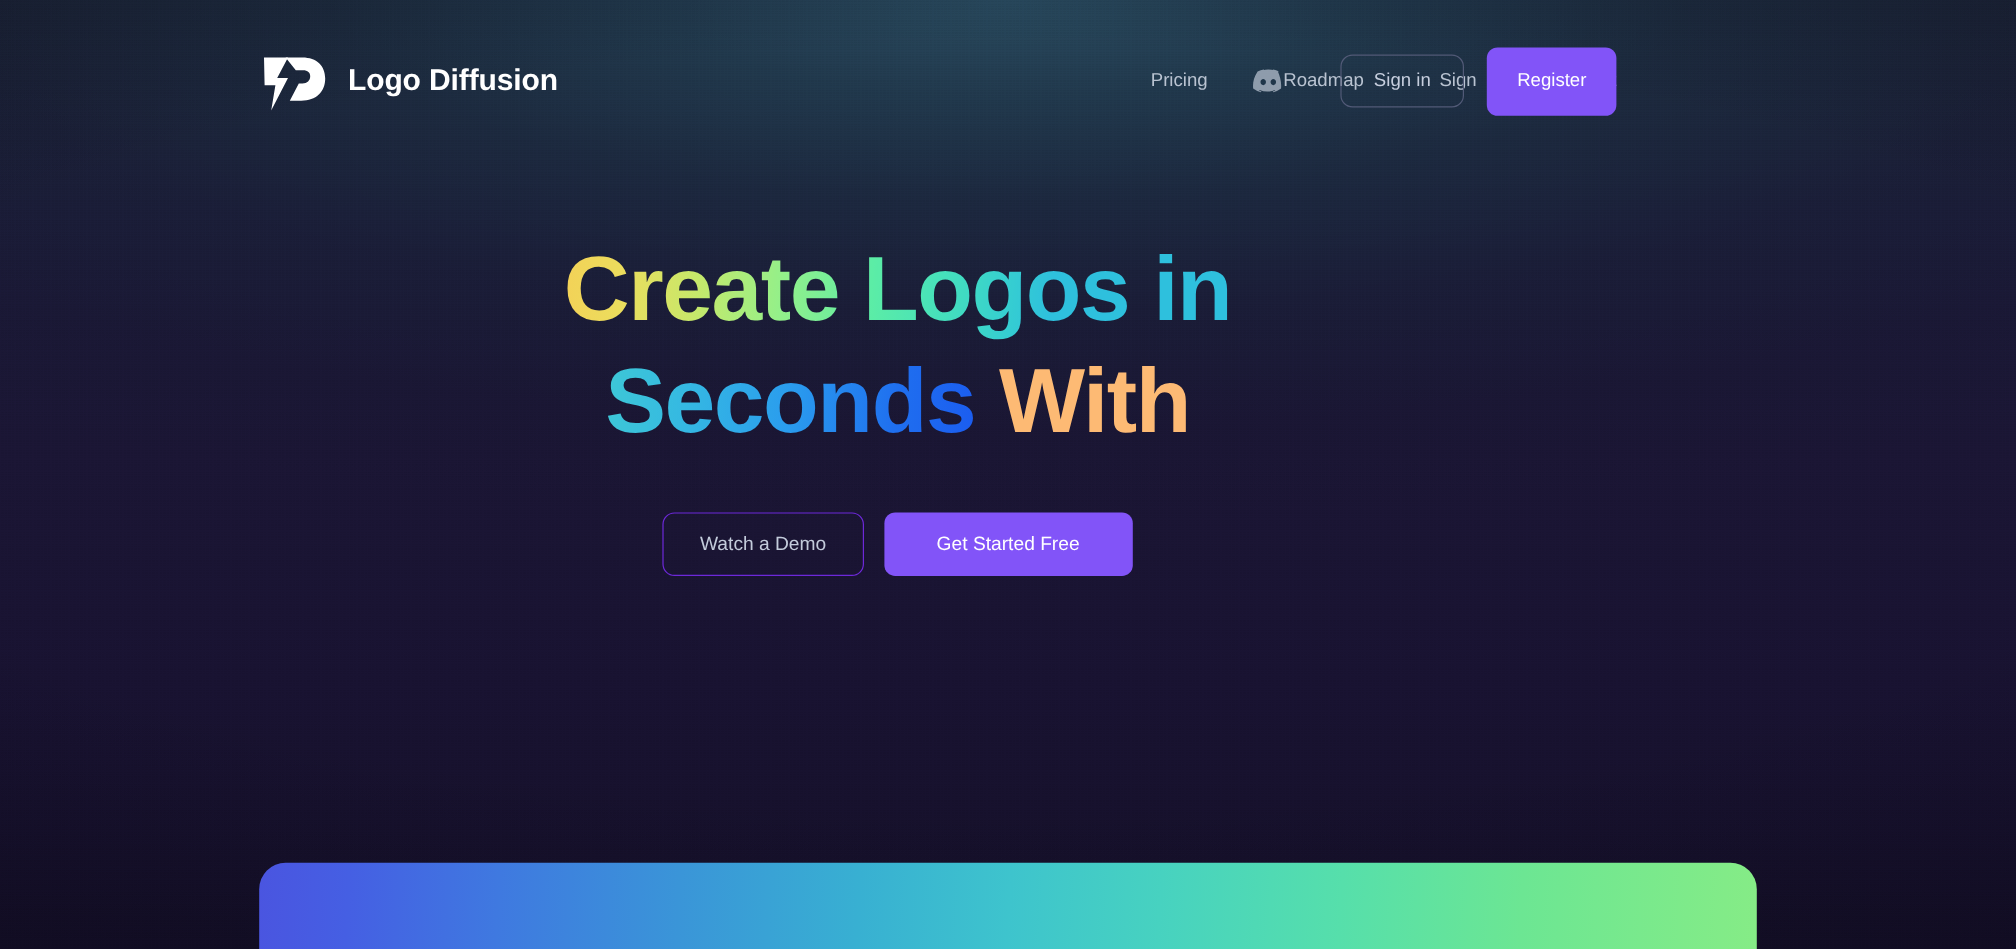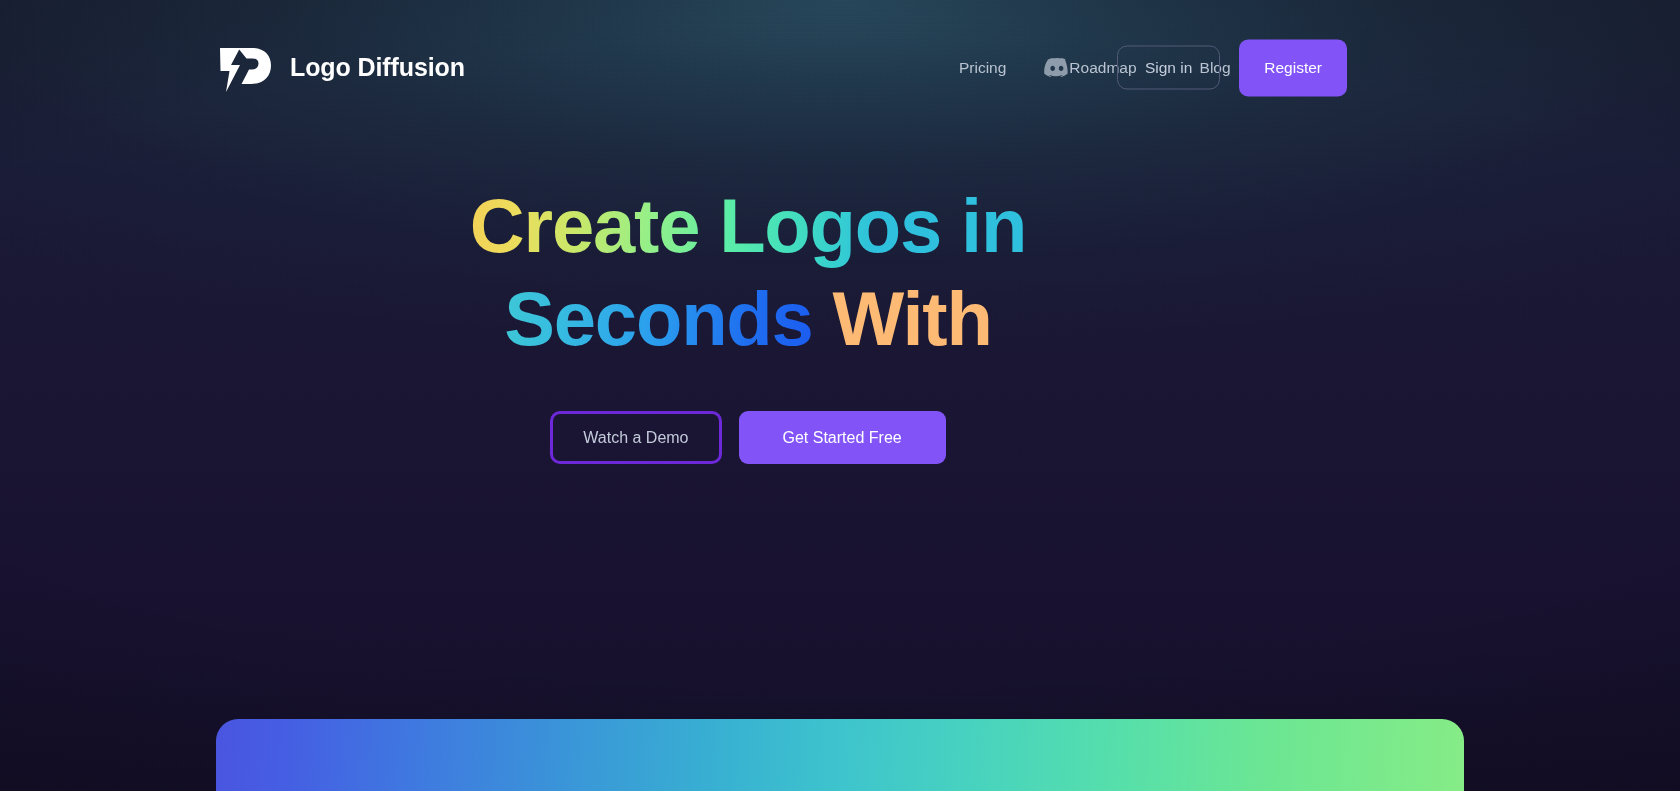--- a/index.html
+++ b/index.html
@@ -129,21 +129,21 @@
     background:#8254f8;
     color:#ffffff;
     font-size:15.5px;
     cursor:pointer;
     white-space:nowrap;
   }
 
   
   .hero {
     position:absolute;
-    top:0; left:0;
+    top:16px; left:0;
     width:1496px;
     text-align:center;
     z-index:4;
   }
   .headline {
     margin-top:180px;
     font-size:76px;
     line-height:1.22;
     font-weight:bold;
     letter-spacing:-1.2px;
@@ -179,21 +179,21 @@
   .cta-row {
     margin-top:46px;
     display:flex;
     justify-content:center;
     align-items:center;
     gap:17px;
   }
   .btn-demo {
     display:flex; align-items:center; justify-content:center;
     height:53px; padding:0 30px;
-    border:3px solid #6d28d9;
+    border:1px solid #6d28d9;
     border-radius:10px;
     background:transparent;
     color:#c3cbdb;
     font-size:16px;
     cursor:pointer;
     white-space:nowrap;
   }
   .btn-started {
     display:flex; align-items:center; justify-content:center;
     height:53px; padding:0 44px;
@@ -236,21 +236,21 @@
       <svg class="brand-mark" viewBox="0 0 58 52">
         <path d="M4 6 L24 6 L15 23 L24 23 L10 50 L13.5 29 L4.5 29 Z" fill="#ffffff"></path>
         <path d="M22 6 L36 6 C48 6 55 13 55 23.5 C55 34.5 47.5 42 35 42 L25.5 42 L33 27.5 L36 27.5 C40 27.5 42.5 25 42.5 21.5 C42.5 18.5 40.5 16.5 36.5 16.5 L30.5 16.5 Z" fill="#ffffff"></path>
       </svg>
       <span class="brand-name">Logo Diffusion</span>
     </div>
 
     <nav class="nav">
       <a class="nav-link" href="#">Pricing</a>
       <a class="nav-link" href="#">Roadmap</a>
-      <a class="nav-link" href="#">Blog</a>
+      <a class="nav-link" href="#">Sign</a>
       <a class="nav-link" href="#">Contact</a>
     </nav>
 
     <div class="nav-right">
       <svg class="discord-icon" viewBox="0 0 24 18">
         <path fill="#b9c3d1" d="M20.3 1.6A19.6 19.6 0 0 0 15.5.2l-.25.45a18 18 0 0 1 4.28 1.35 15.7 15.7 0 0 0-5.2-1.6 15.3 15.3 0 0 0-4.66 0 15.7 15.7 0 0 0-5.2 1.6A18 18 0 0 1 8.75.65L8.5.2A19.6 19.6 0 0 0 3.7 1.6C.68 6.08-.14 10.45.27 14.75a19.7 19.7 0 0 0 5.95 2.98l.43-.62a13 13 0 0 1-1.9-.9l.47-.36a14 14 0 0 0 11.56 0l.47.36c-.6.35-1.24.65-1.9.9l.43.62a19.7 19.7 0 0 0 5.95-2.98c.48-5-.82-9.32-2.43-13.15zM8.02 12.18c-1.15 0-2.1-1.05-2.1-2.34s.93-2.35 2.1-2.35c1.18 0 2.12 1.06 2.1 2.35 0 1.29-.93 2.34-2.1 2.34zm7.76 0c-1.15 0-2.1-1.05-2.1-2.34s.93-2.35 2.1-2.35c1.18 0 2.12 1.06 2.1 2.35 0 1.29-.92 2.34-2.1 2.34z"></path>
       </svg>
       <button class="btn-signin">Sign in</button>
       <button class="btn-register">Register</button>
     </div>

